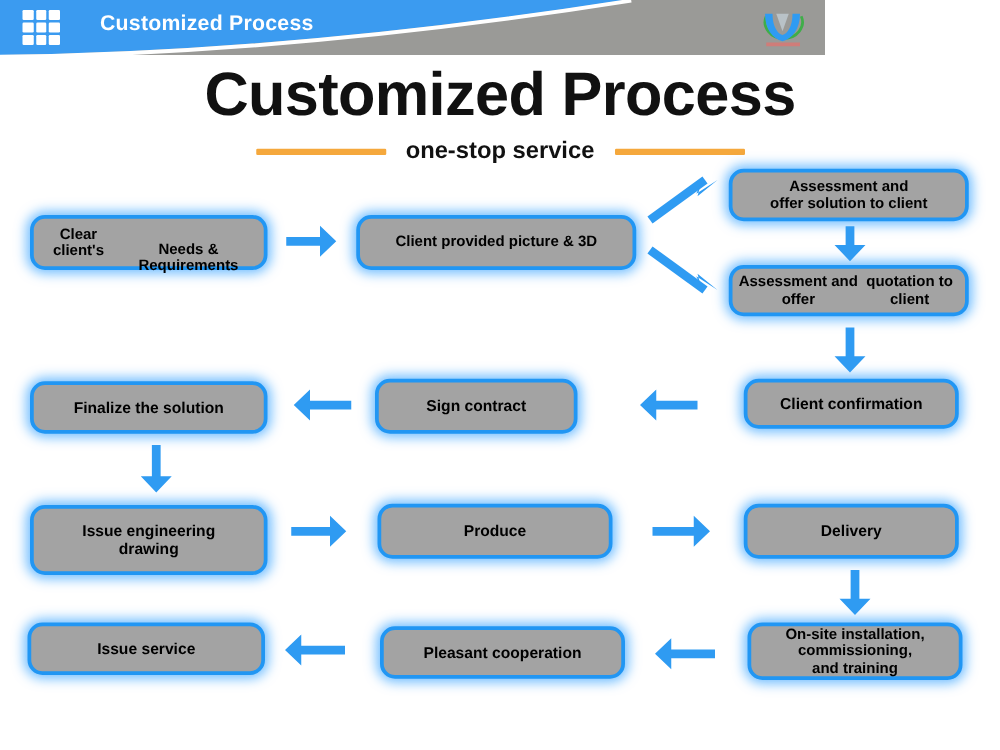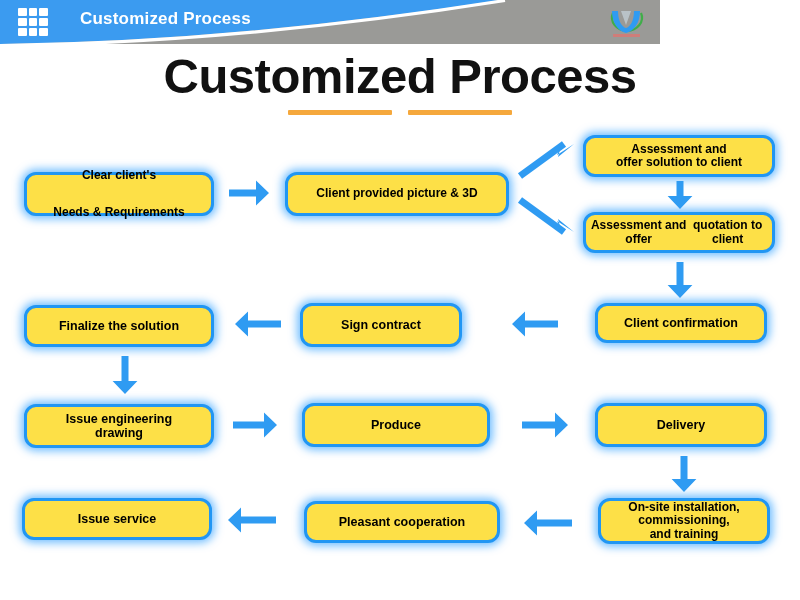--- a/index.html
+++ b/index.html
@@ -51,21 +51,21 @@
   .rule{
     width:104px;height:5px;background:#f5a83c;border-radius:1px;
   }
   #subtitle-text{
     font-size:19px;font-weight:bold;color:#111111;white-space:nowrap;
   }
 
   
   .node{
     position:absolute;
-    background:#fde047;
+    background:#a3a3a3;
     border:3px solid #2196f3;
     border-radius:12px;
     box-shadow:0 0 9px 3px rgba(70,170,255,.75);
     display:flex;align-items:center;justify-content:center;
     text-align:center;
     color:#000000;
     font-weight:bold;
     line-height:1.12;
     box-sizing:border-box;
     padding:2px 4px;
@@ -105,25 +105,26 @@
       <path d="M8,7 C8,19 14,27 22,29 C30,27 36,19 36,7 L30,7 C30,17 26,23 22,24 C18,23 14,17 14,7 Z" fill="#2f9bf2"></path>
       <path d="M17,7 L22,21 L27,7 Z" fill="#b9c2c7"></path>
       <rect x="9" y="30" width="27" height="3" fill="#e0736f" opacity=".75"></rect>
     </svg>
   </div>
 </div>
 
 <div id="page-title">Customized Process</div>
 <div id="subtitle-row">
   <div class="rule"></div>
+  <div id="subtitle-text">one-stop service</div>
   <div class="rule"></div>
 </div>
 
 <div id="flow-layer">
-    <div class="node" style="left: 24px; top: 172px; width: 190px; height: 44px; font-size: 12px; border-color: rgb(33, 150, 243); color: rgb(0, 0, 0); flex-direction: column;">
+    <div class="node" style="left: 24px; top: 172px; width: 190px; height: 44px; font-size: 12px; border-color: rgb(33, 150, 243); color: rgb(0, 0, 0); flex-direction: row;">
       <span style="display: block;">Clear client's</span>
       <span style="display: block; margin-top: 24px;">Needs &amp; Requirements</span>
     </div>
     <div class="node" style="left: 285px; top: 172px; width: 224px; height: 44px; font-size: 12px; border-color: rgb(33, 150, 243); color: rgb(0, 0, 0); flex-direction: column;">
       <span style="display: block;">Client provided picture &amp; 3D</span>
     </div>
     <div class="node" style="left: 583px; top: 135px; width: 192px; height: 42px; font-size: 12px; border-color: rgb(33, 150, 243); color: rgb(0, 0, 0); flex-direction: column;">
       <span style="display: block;">Assessment and</span>
       <span style="display: block;">offer solution to client</span>
     </div>
@@ -133,21 +134,21 @@
     </div>
     <div class="node" style="left: 595px; top: 303px; width: 172px; height: 40px; font-size: 12.5px; border-color: rgb(33, 150, 243); color: rgb(0, 0, 0); flex-direction: column;">
       <span style="display: block;">Client confirmation</span>
     </div>
     <div class="node" style="left: 300px; top: 303px; width: 162px; height: 44px; font-size: 12.5px; border-color: rgb(33, 150, 243); color: rgb(0, 0, 0); flex-direction: column;">
       <span style="display: block;">Sign contract</span>
     </div>
     <div class="node" style="left: 24px; top: 305px; width: 190px; height: 42px; font-size: 12.5px; border-color: rgb(33, 150, 243); color: rgb(0, 0, 0); flex-direction: column;">
       <span style="display: block;">Finalize the solution</span>
     </div>
-    <div class="node" style="left: 24px; top: 404px; width: 190px; height: 44px; font-size: 12.5px; border-color: rgb(33, 150, 243); color: rgb(0, 0, 0); flex-direction: column;">
+    <div class="node" style="left: 24px; top: 404px; width: 190px; height: 56px; font-size: 12.5px; border-color: rgb(33, 150, 243); color: rgb(0, 0, 0); flex-direction: column;">
       <span style="display: block;">Issue engineering</span>
       <span style="display: block;">drawing</span>
     </div>
     <div class="node" style="left: 302px; top: 403px; width: 188px; height: 44px; font-size: 12.5px; border-color: rgb(33, 150, 243); color: rgb(0, 0, 0); flex-direction: column;">
       <span style="display: block;">Produce</span>
     </div>
     <div class="node" style="left: 595px; top: 403px; width: 172px; height: 44px; font-size: 12.5px; border-color: rgb(33, 150, 243); color: rgb(0, 0, 0); flex-direction: column;">
       <span style="display: block;">Delivery</span>
     </div>
     <div class="node" style="left: 598px; top: 498px; width: 172px; height: 46px; font-size: 12px; border-color: rgb(33, 150, 243); color: rgb(0, 0, 0); flex-direction: column;">

